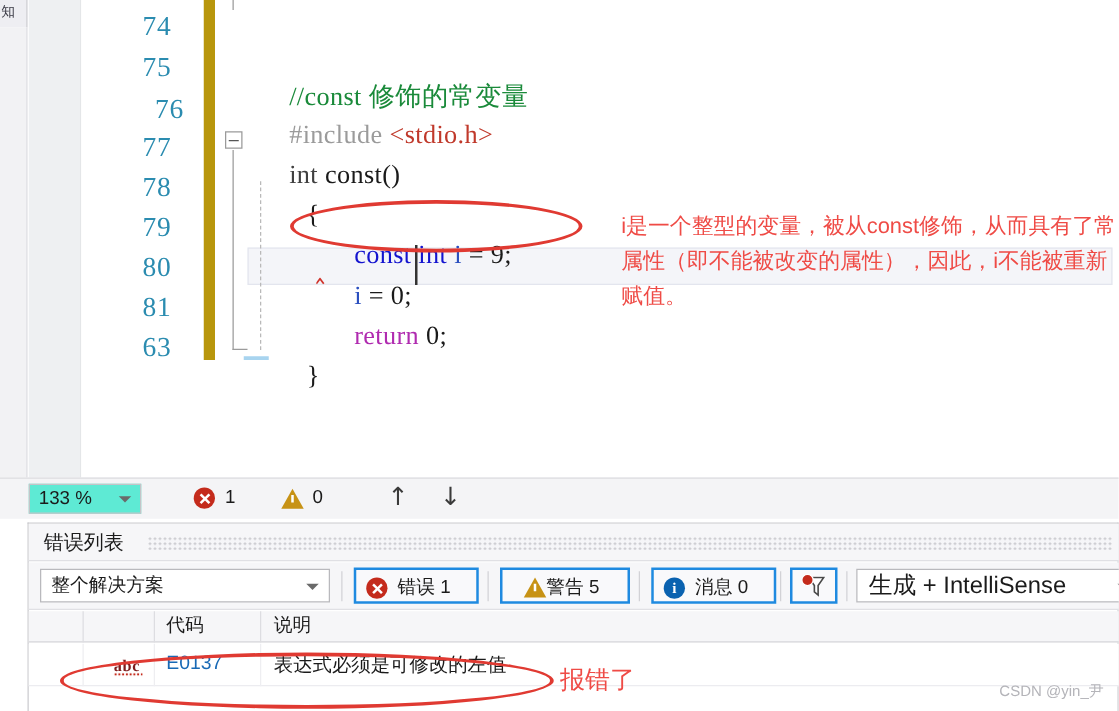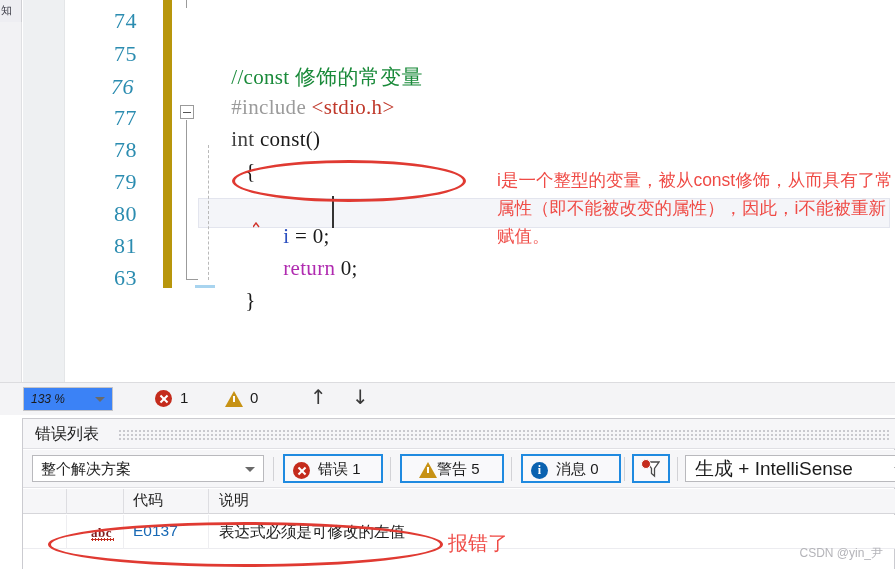--- a/index.html
+++ b/index.html
@@ -118,22 +118,22 @@
     font-family: "Liberation Sans", sans-serif;
   }
 
   
   .status-bar {
     position: absolute; left: 0; top: 382px; width: 895px; height: 33px;
     background: #f4f4f6; border-top: 1px solid #dcdcdf;
   }
   .zoom-combo {
     position: absolute; left: 23px; top: 387px; width: 90px; height: 24px;
-    background: #3b82f6; border: 1px solid #c4c4c8;
-    font-size: 12px; color: #1b1b1b; line-height: 22px; padding-left: 7px; font-style: italic;
+    background: #5eead4; border: 1px solid #c4c4c8;
+    font-size: 15px; color: #1b1b1b; line-height: 22px; padding-left: 7px;
   }
   .zoom-combo .arrow {
     position: absolute; right: 7px; top: 9px;
     width: 0; height: 0; border-left: 5px solid transparent;
     border-right: 5px solid transparent; border-top: 5px solid #6a6a6a;
   }
   .sb-item {
     position: absolute; top: 389px; font-size: 15px; color: #1b1b1b;
   }
   .ico-err-circle {
@@ -282,21 +282,21 @@
 
   <div class="editor-area">
 
     <div class="tab-sliver">知</div>
     <div class="left-strip"></div>
     <div class="sel-margin"></div>
     <div class="gutter-num-col"></div>
 
     <div class="line-num" style="left:65px; top:8px;">74</div>
     <div class="line-num" style="left:65px; top:41px;">75</div>
-    <div class="line-num" style="left:62px; top:74px;font-style:italic;">76</div>
+    <div class="line-num" style="left:75px; top:74px;">76</div>
     <div class="line-num" style="left:65px; top:105px;">77</div>
     <div class="line-num" style="left:65px; top:137px;">78</div>
     <div class="line-num" style="left:65px; top:169px;">79</div>
     <div class="line-num" style="left:65px; top:201px;">80</div>
     <div class="line-num" style="left:65px; top:233px;">81</div>
     <div class="line-num" style="left:65px; top:265px;">63</div>
 
     <div class="change-bar"></div>
 
     <div class="cur-line-box"></div>
@@ -321,20 +321,23 @@
     </div>
 
     <div class="code-line" style="left:198px; top:102px;">
       <span class="tok-type">int </span><span class="tok-plain">const()</span>
     </div>
 
     <div class="code-line" style="left:212px; top:134px;">
       <span class="tok-plain">{</span>
     </div>
 
+    <div class="code-line" style="left:250px; top:166px;">
+      <span class="tok-kw">const int </span><span class="tok-var">i</span><span class="tok-plain"> = 9;</span>
+    </div>
 
     <div class="code-line" style="left:250px; top:199px;">
       <span class="tok-var">i</span><span class="tok-plain"> = 0;</span>
     </div>
 
     <div class="code-line" style="left:250px; top:231px;">
       <span class="tok-ret">return</span><span class="tok-plain"> 0;</span>
     </div>
 
     <div class="code-line" style="left:212px; top:263px;">

